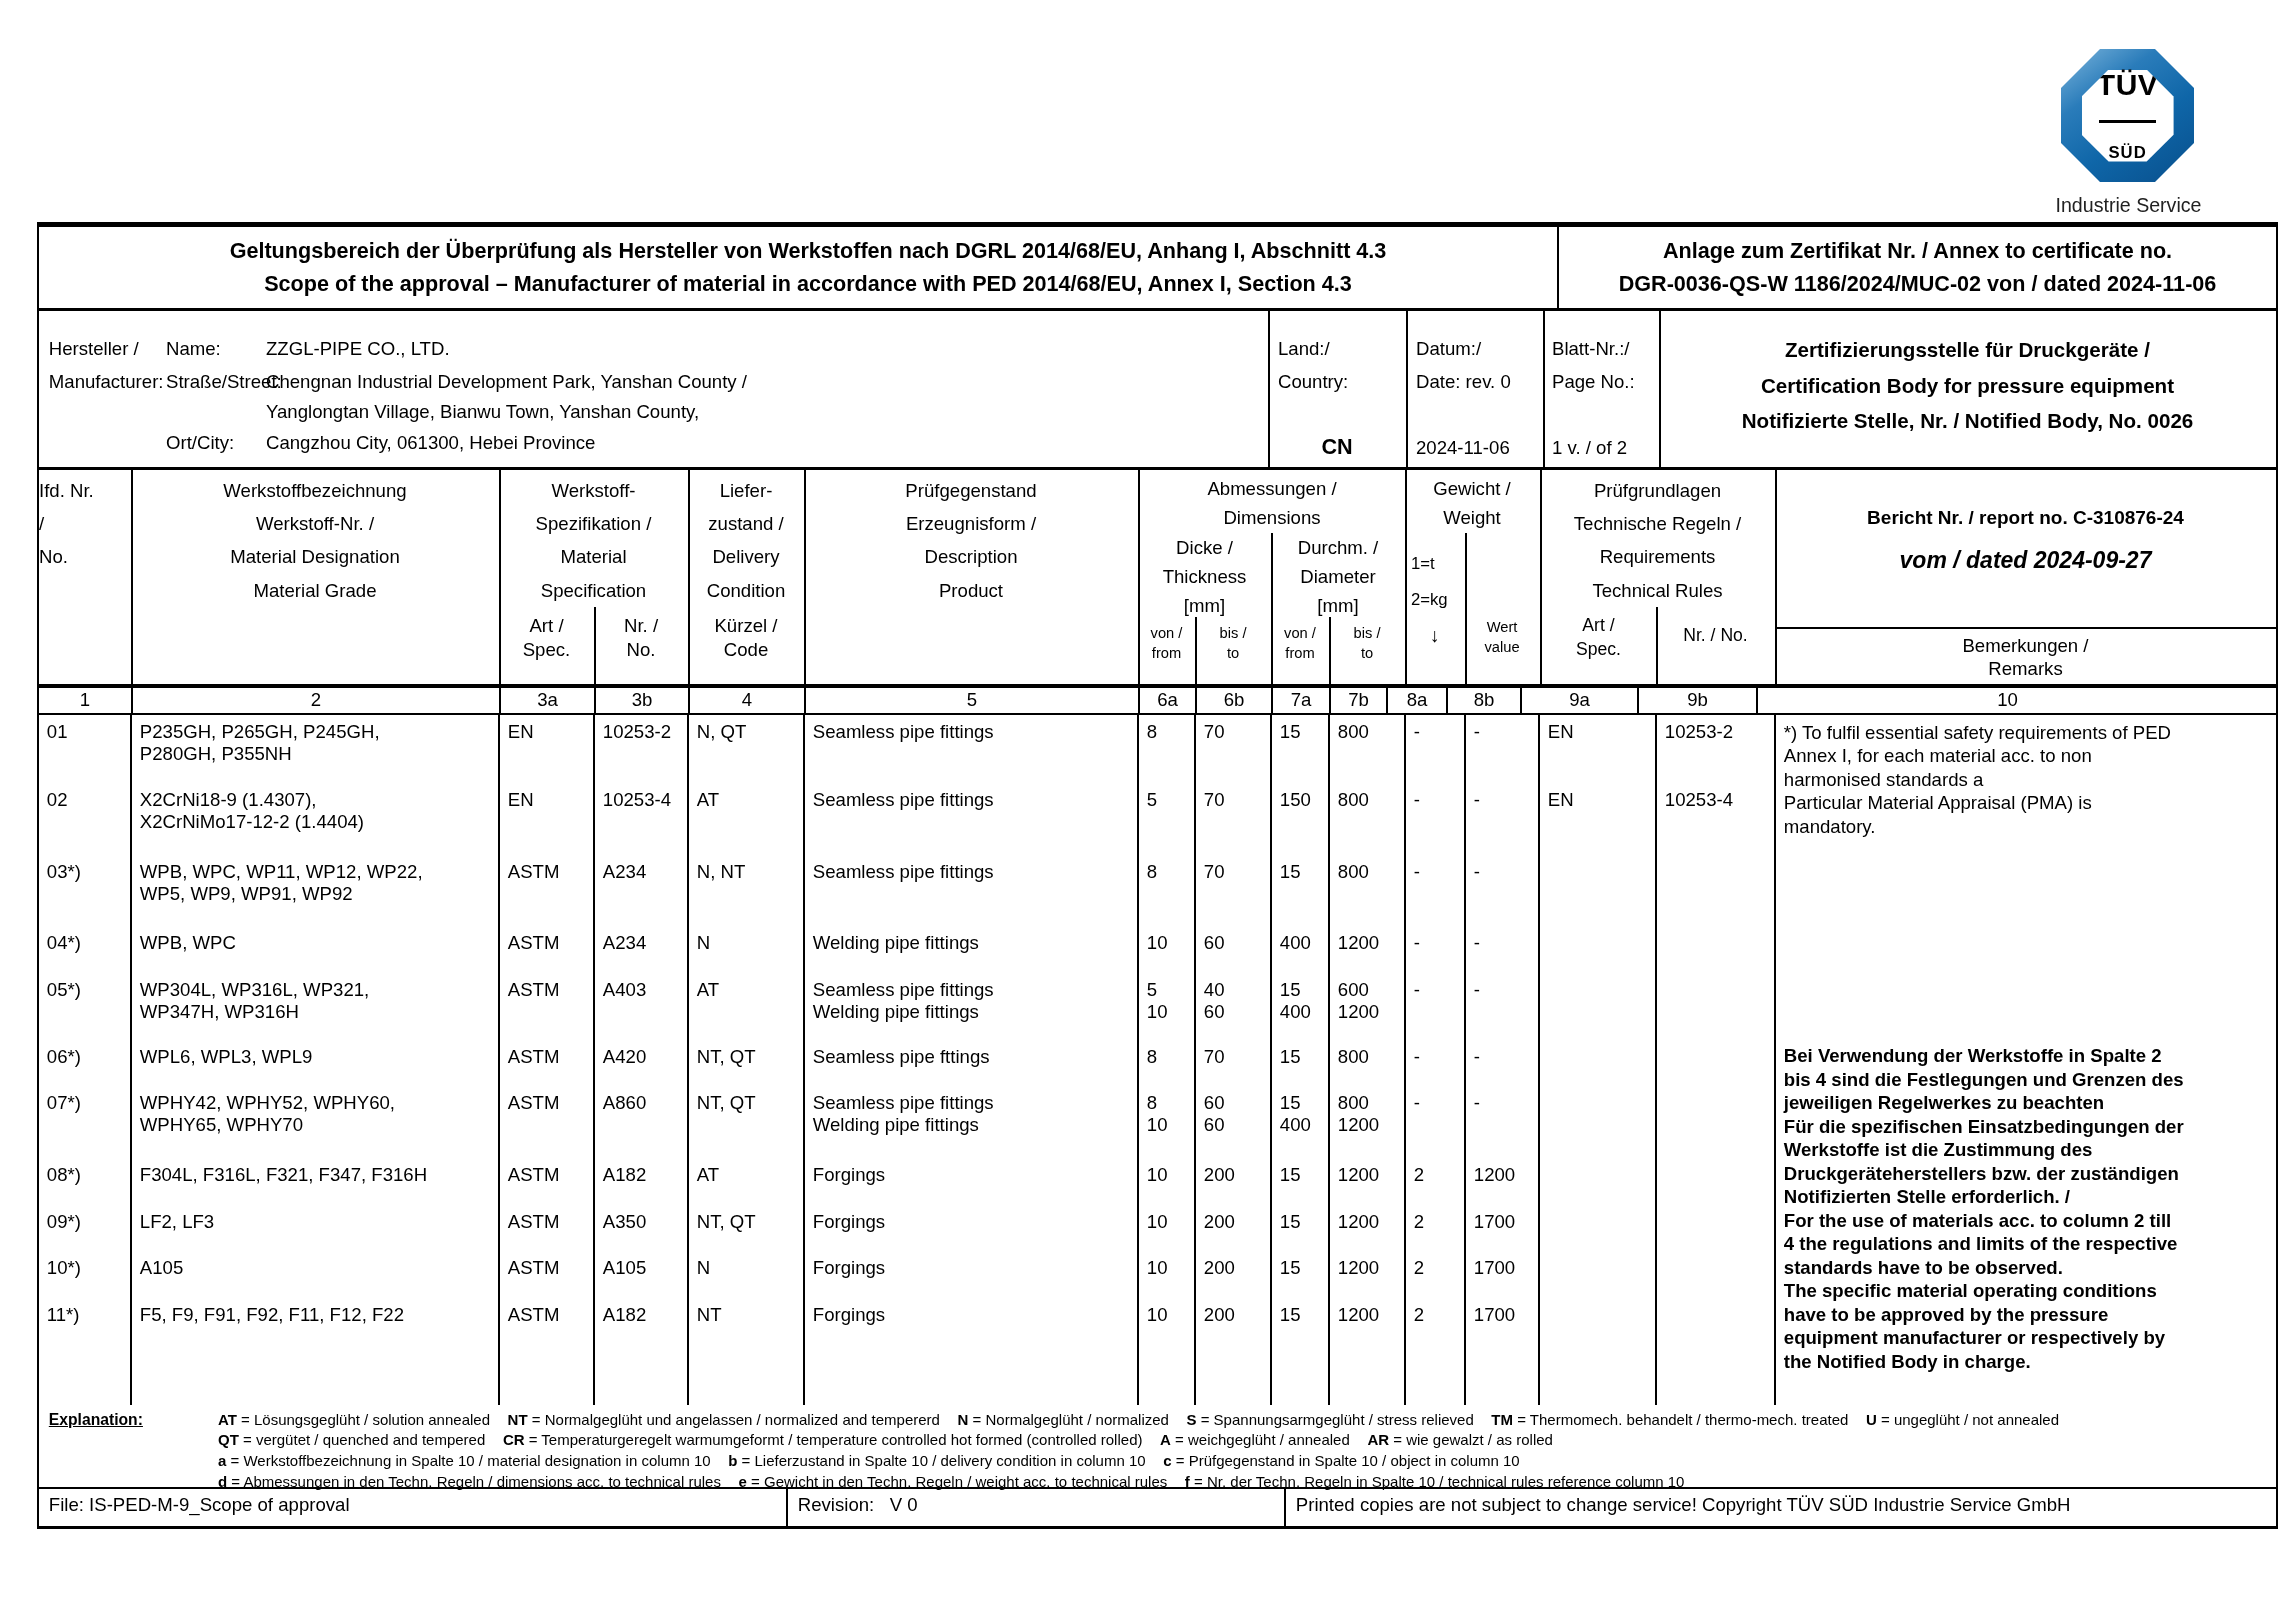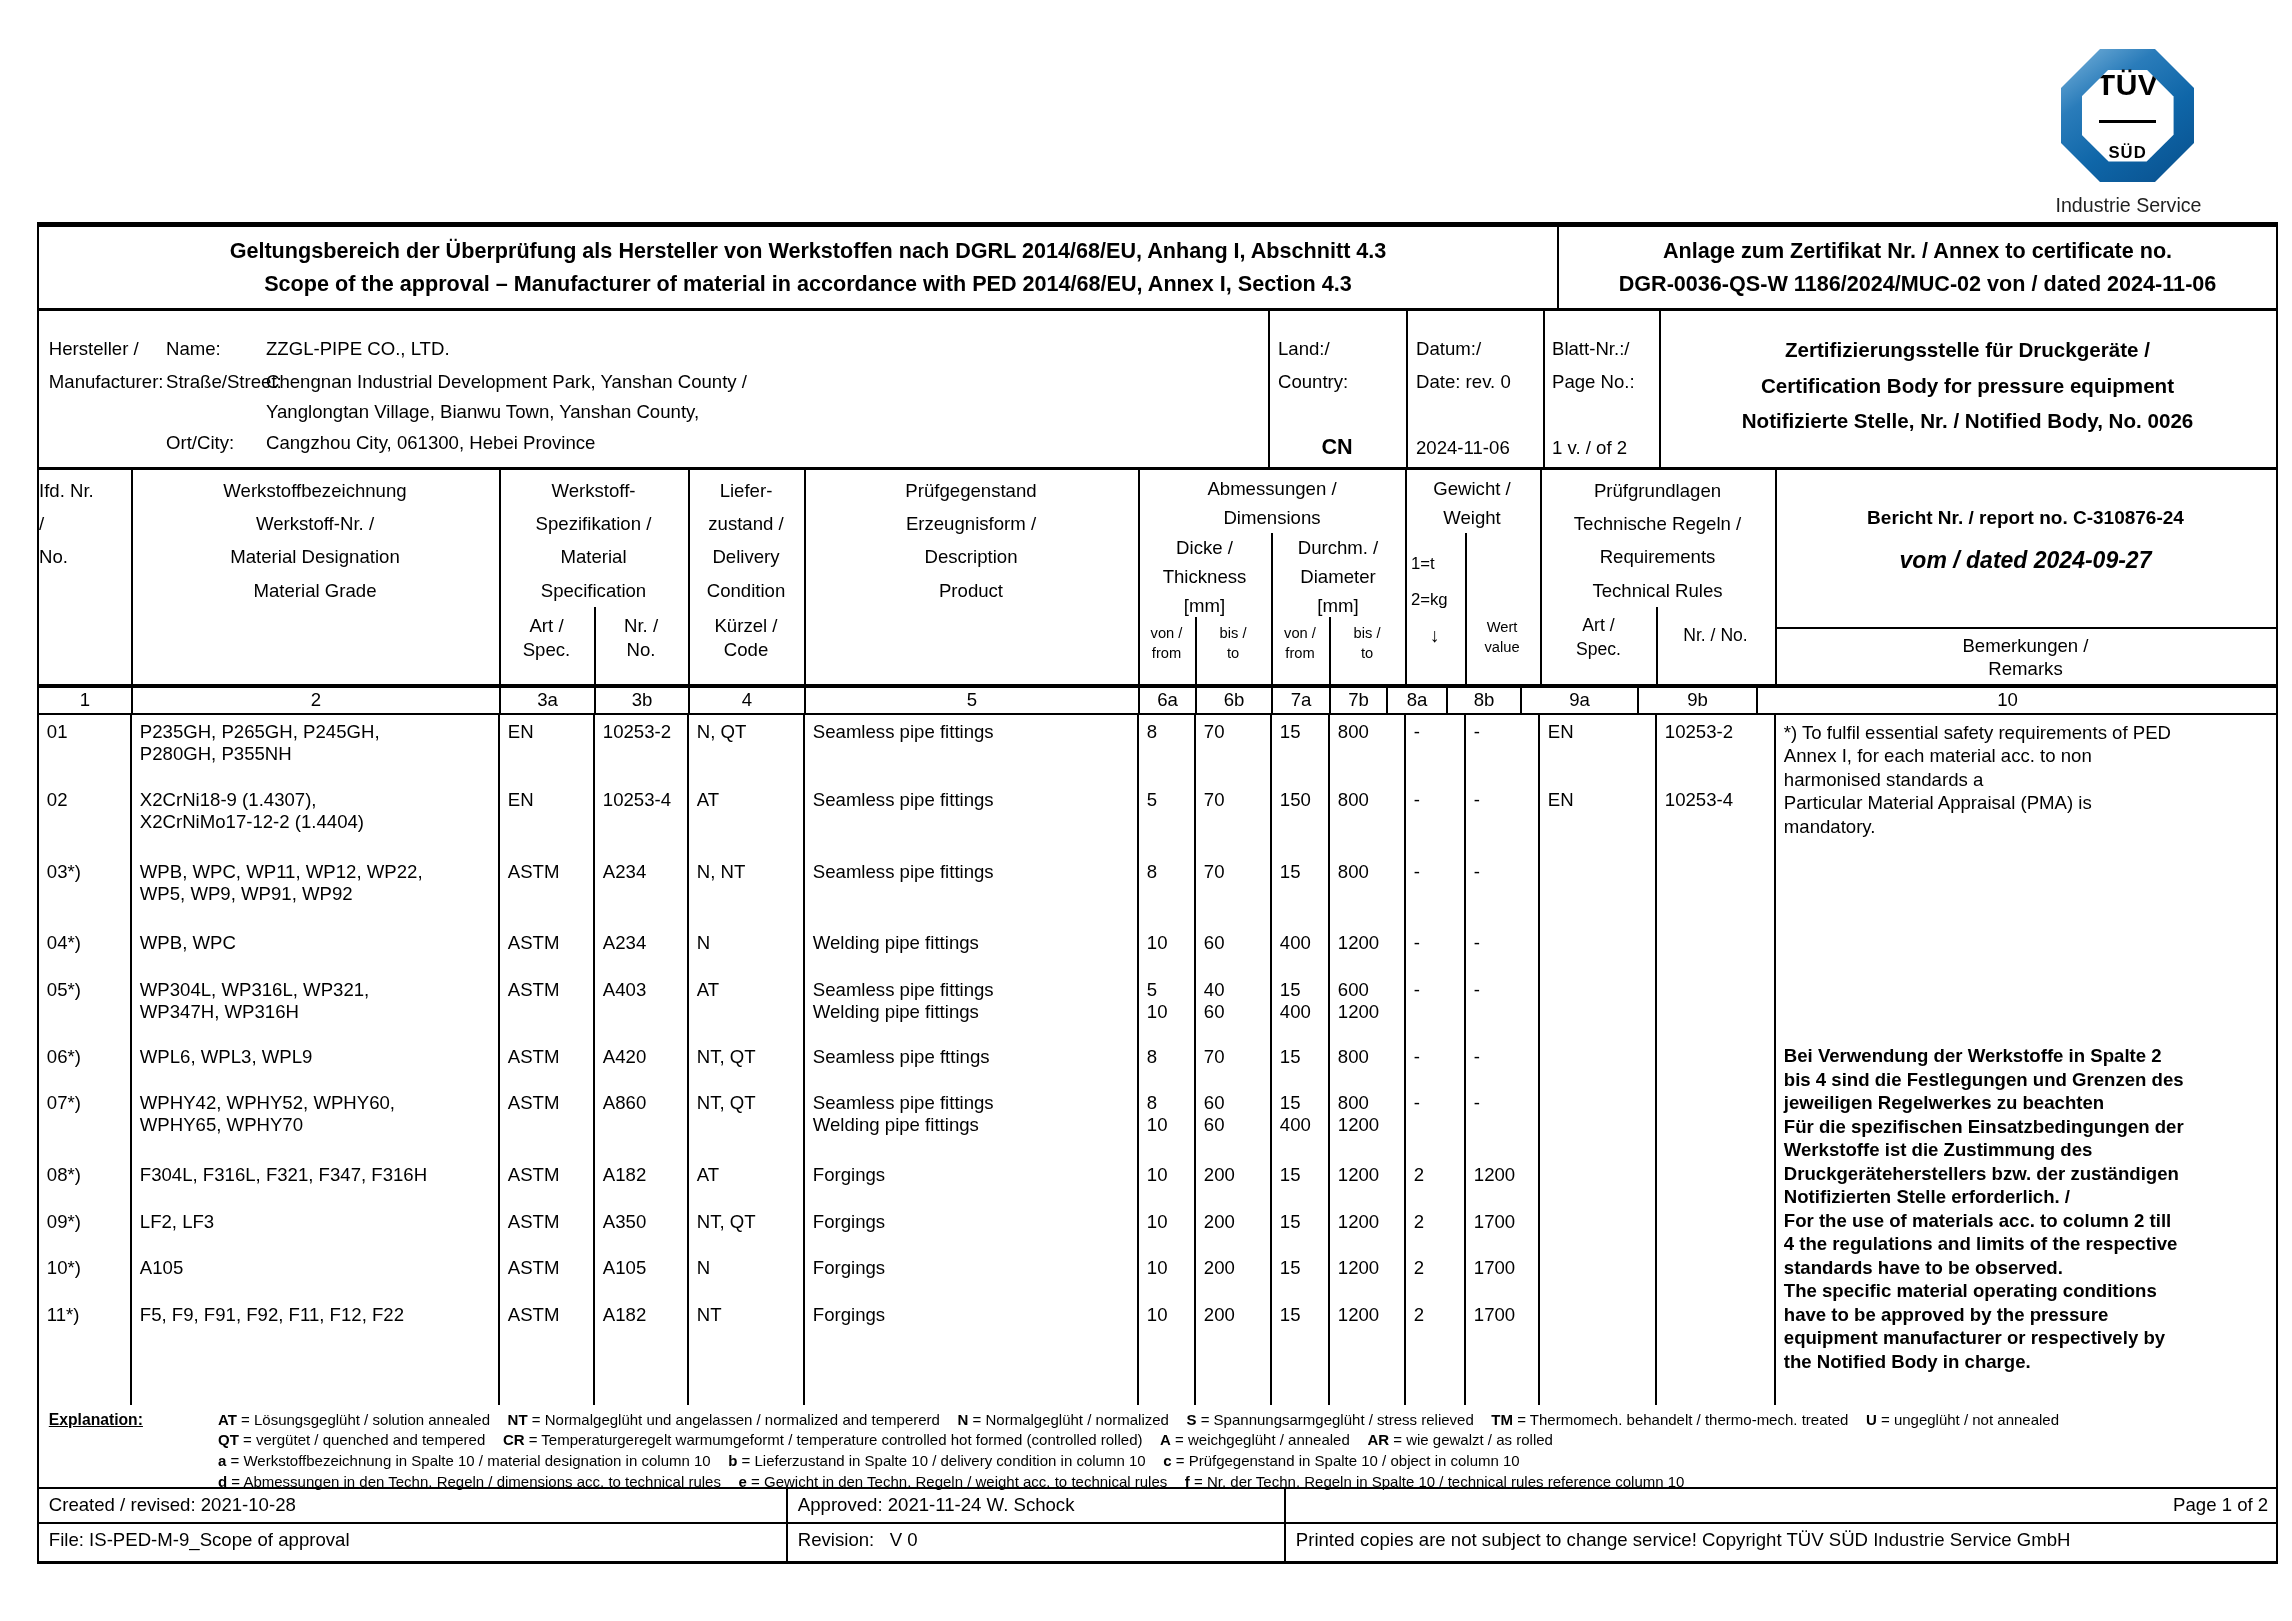--- a/index.html
+++ b/index.html
@@ -522,25 +522,20 @@
     <div class="band band-exp">
       <div class="exp-label">Explanation:</div>
       <div class="exp-lines">
           <div class="exp-line"><span class="seg"><b>AT</b> = Lösungsgeglüht / solution annealed</span><span class="seg"><b>NT</b> = Normalgeglüht und angelassen / normalized and tempererd</span><span class="seg"><b>N</b> = Normalgeglüht / normalized</span><span class="seg"><b>S</b> = Spannungsarmgeglüht / stress relieved</span><span class="seg"><b>TM</b> = Thermomech. behandelt / thermo-mech. treated</span><span class="seg"><b>U</b> = ungeglüht / not annealed</span></div>
           <div class="exp-line"><span class="seg"><b>QT</b> = vergütet / quenched and tempered</span><span class="seg"><b>CR</b> = Temperaturgeregelt warmumgeformt / temperature controlled hot formed (controlled rolled)</span><span class="seg"><b>A</b> = weichgeglüht / annealed</span><span class="seg"><b>AR</b> = wie gewalzt / as rolled</span></div>
           <div class="exp-line"><span class="seg"><b>a</b> = Werkstoffbezeichnung in Spalte 10 / material designation in column 10</span><span class="seg"><b>b</b> = Lieferzustand in Spalte 10 / delivery condition in column 10</span><span class="seg"><b>c</b> = Prüfgegenstand in Spalte 10 / object in column 10</span></div>
           <div class="exp-line"><span class="seg"><b>d</b> = Abmessungen in den Techn. Regeln / dimensions acc. to technical rules</span><span class="seg"><b>e</b> = Gewicht in den Techn. Regeln / weight acc. to technical rules</span><span class="seg"><b>f</b> = Nr. der Techn. Regeln in Spalte 10 / technical rules reference column 10</span></div>
         </div>
     </div>
 
-    <div class="frow frow1">
-      <div class="fcell fc1">Created / revised: 2021-10-28</div>
-      <div class="fcell fc2">Approved: 2021-11-24 W. Schock</div>
-      <div class="fcell fc3 right">Page 1 of 2</div>
-    </div>
     <div class="frow frow2">
       <div class="fcell fc1">File: IS-PED-M-9_Scope of approval</div>
       <div class="fcell fc2">Revision:   V 0</div>
       <div class="fcell fc3">Printed copies are not subject to change service! Copyright TÜV SÜD Industrie Service GmbH</div>
     </div>
 
   </div>
 </div>
 
 

